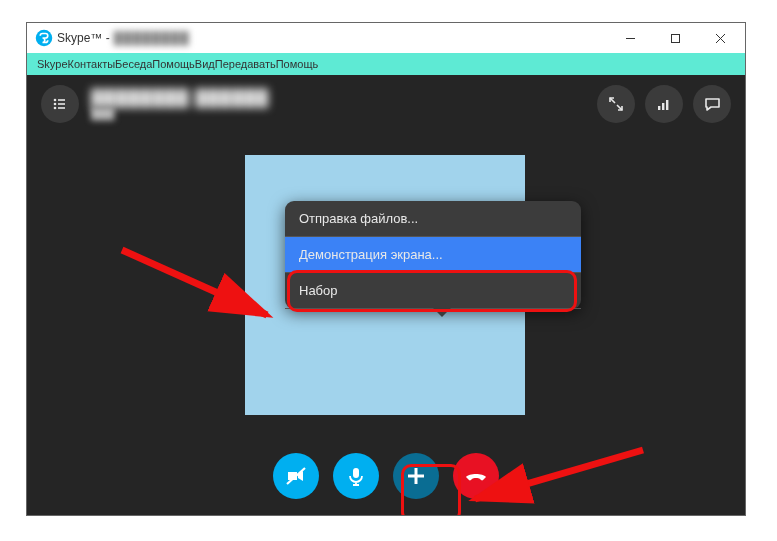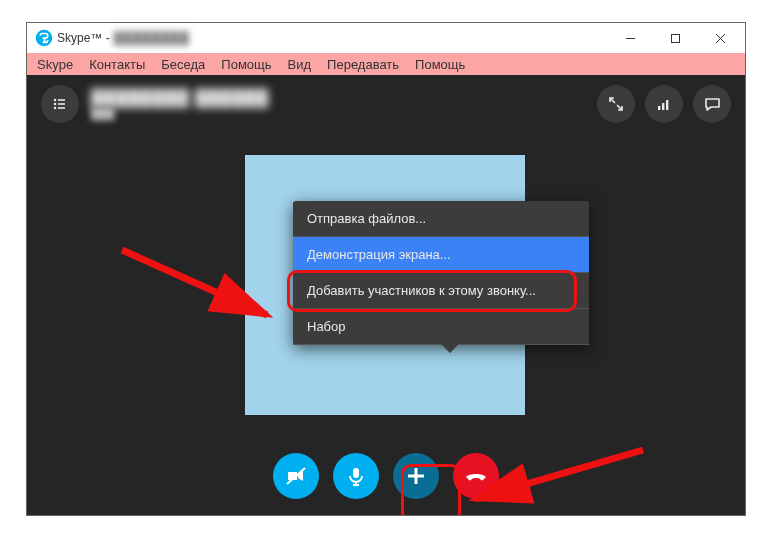--- a/index.html
+++ b/index.html
@@ -5,32 +5,32 @@
     * { margin: 0; padding: 0; box-sizing: border-box; font-family: "Segoe UI", Tahoma, sans-serif; }
     body { width: 777px; height: 541px; background: #fff; position: relative; }
     .app { position: absolute; left: 26px; top: 22px; width: 720px; height: 494px; border: 1px solid #666; background: #fff; display: flex; flex-direction: column; }
     .titlebar { height: 30px; display: flex; align-items: center; justify-content: space-between; padding: 0 2px 0 8px; background: #fff; }
     .title-left { display: flex; align-items: center; gap: 4px; }
     .skype-logo { width: 18px; height: 18px; }
     .title-text { font-size: 12px; color: #333; }
     .title-blur { filter: blur(3px); color: #888; font-size: 12px; letter-spacing: 1px; }
     .win-controls { display: flex; }
     .win-btn { width: 45px; height: 28px; display: flex; align-items: center; justify-content: center; font-size: 13px; color: #333; cursor: pointer; }
-    .menubar { height: 22px; display: flex; align-items: center; gap: 16px; padding: 0 10px; font-size: 13px; color: #333; background: #fca5a5; }
+    .menubar { height: 22px; display: flex; align-items: center; gap: 0; padding: 0 10px; font-size: 11px; color: #333; background: #5eead4; }
     .menubar span { cursor: pointer; }
     .call-area { flex: 1; background: #252525; position: relative; overflow: hidden; }
     .top-row { position: absolute; top: 10px; left: 14px; right: 14px; display: flex; align-items: center; justify-content: space-between; }
     .top-left { display: flex; align-items: center; gap: 12px; }
     .circ-btn { width: 38px; height: 38px; border-radius: 50%; background: #3b3b3b; display: flex; align-items: center; justify-content: center; cursor: pointer; }
     .name-block { display: flex; flex-direction: column; }
     .name-blur { color: #ddd; filter: blur(4px); font-size: 16px; font-weight: 600; letter-spacing: 1px; }
     .name-blur2 { color: #bbb; filter: blur(3px); font-size: 11px; }
     .top-right { display: flex; gap: 10px; }
     .video-box { position: absolute; left: 218px; top: 80px; width: 280px; height: 260px; background: #a1d3ec; }
-    .popup { position: absolute; left: 258px; top: 126px; width: 296px; background: #3c3c3c; border-radius: 3px; box-shadow: 0 4px 16px rgba(0,0,0,.6); margin-left: 8px; }
+    .popup { position: absolute; left: 258px; top: 126px; width: 296px; background: #3c3c3c; border-radius: 9px; box-shadow: 0 4px 16px rgba(0,0,0,.6); }
     .popup-item { height: 36px; display: flex; align-items: center; padding: 0 14px; font-size: 13px; color: #e8e8e8; border-bottom: 1px solid #555; cursor: pointer; }
     .popup-item:last-child { border-bottom: none; }
     .popup-item.hover { background: #3b82f6; }
     .popup-pointer { position: absolute; bottom: -8px; left: 148px; width: 0; height: 0; border-left: 9px solid transparent; border-right: 9px solid transparent; border-top: 9px solid #3c3c3c; }
     .highlight-ring { position: absolute; border: 3px solid #e11; border-radius: 10px; pointer-events: none; }
     .ring-menu { left: 260px; top: 195px; width: 290px; height: 42px; }
     .ring-plus { left: 374px; top: 389px; width: 60px; height: 58px; }
     .call-controls { position: absolute; bottom: 16px; left: 50%; transform: translateX(-50%); display: flex; gap: 14px; }
     .ctrl-btn { width: 46px; height: 46px; border-radius: 50%; display: flex; align-items: center; justify-content: center; cursor: pointer; }
     .ctrl-blue { background: #00aff0; }
@@ -123,21 +123,20 @@
             </svg>
         </div>
       </div>
     </div>
 
     <div class="video-box"></div>
 
     <div class="popup">
       <div class="popup-item">Отправка файлов...</div>
       <div class="popup-item hover">Демонстрация экрана...</div>
-      <div class="popup-item">Добавить участников к этому звонку...</div>
       <div class="popup-item">Набор</div>
       <div class="popup-pointer"></div>
     </div>
 
     <div class="call-controls">
       <div class="ctrl-btn ctrl-blue">
         <svg width="24" height="24" viewBox="0 0 24 24">
             <path d="M4 8h9v8H4z" fill="#fff"></path>
             <path d="M14 10l5-3v10l-5-3z" fill="#fff"></path>
             <line x1="3" y1="20" x2="21" y2="4" stroke="#fff" stroke-width="2.2"></line>

